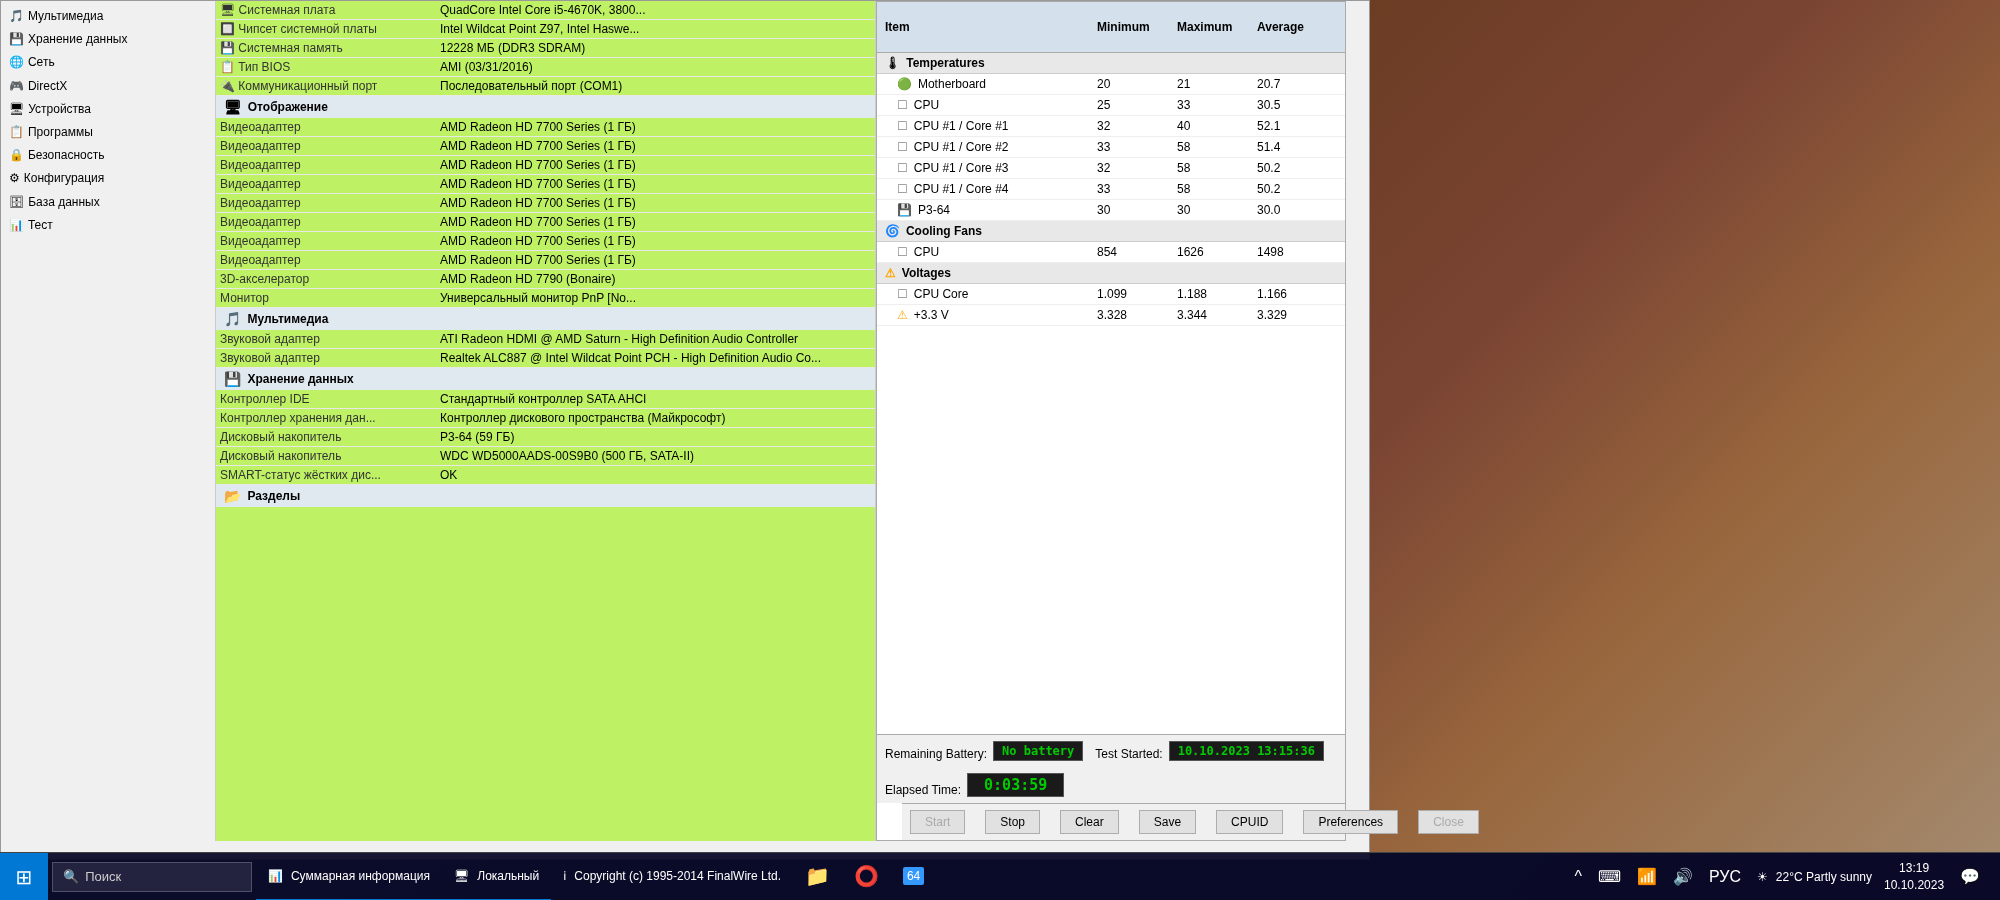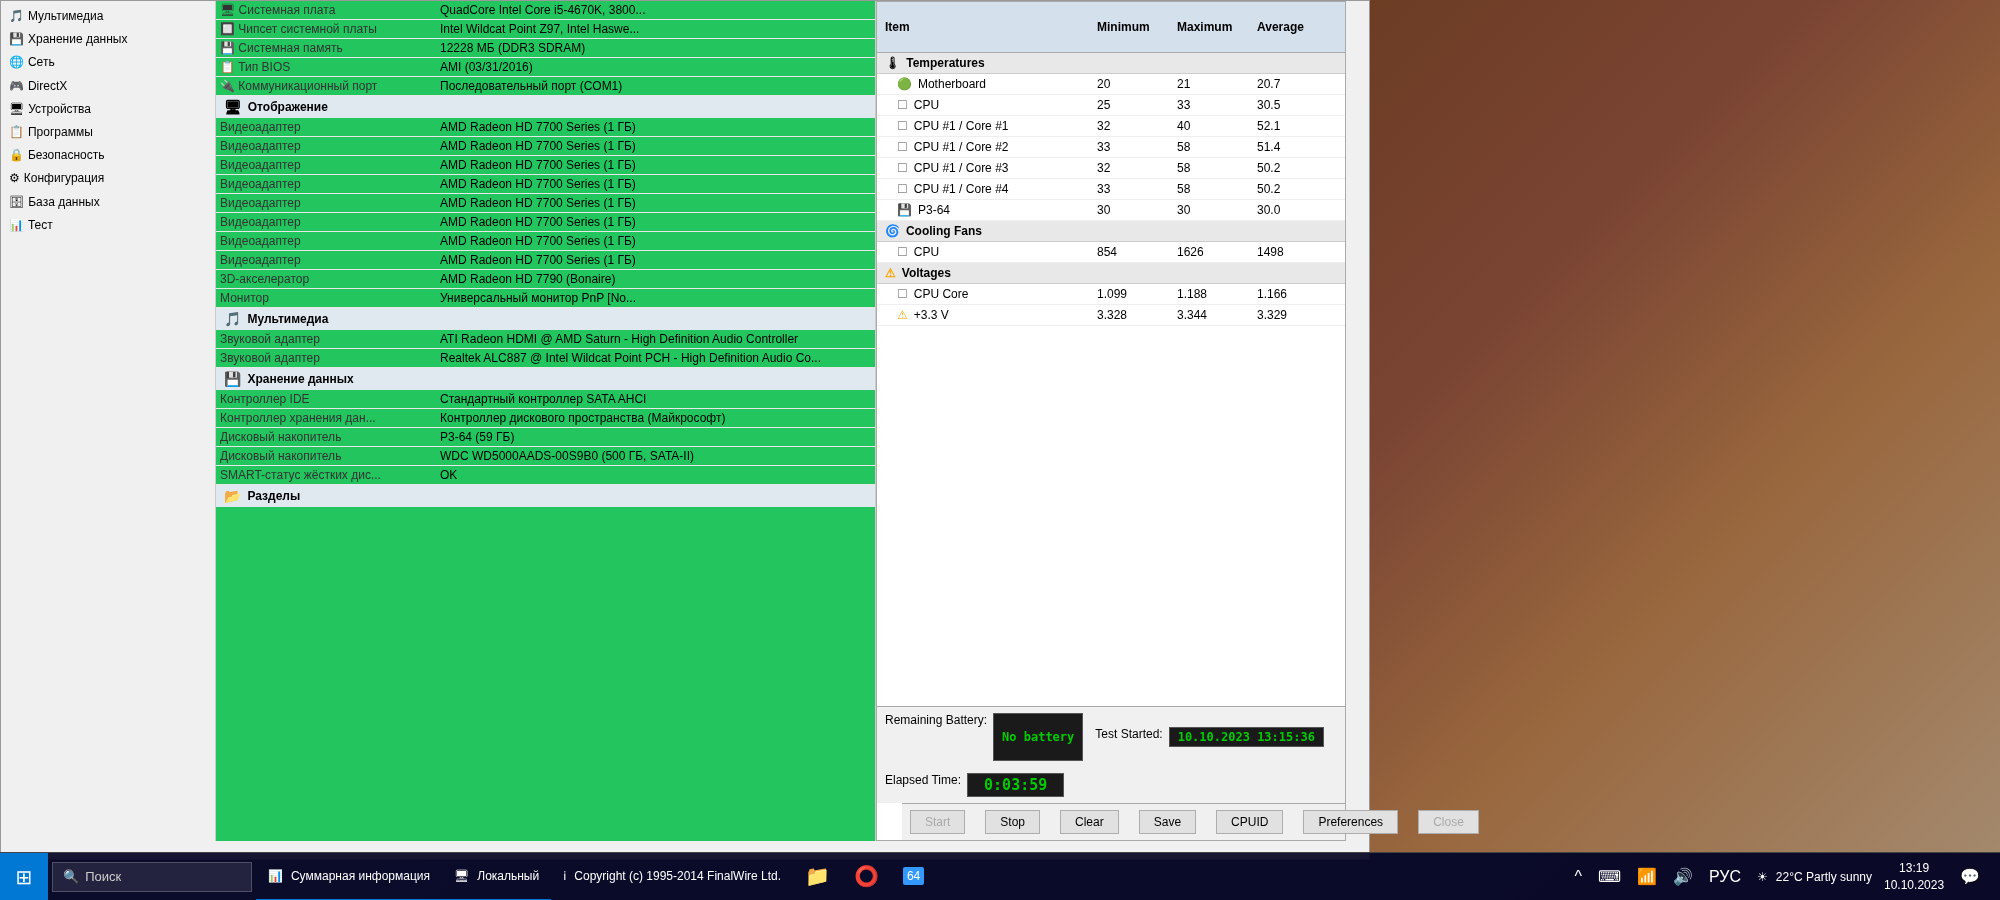--- a/index.html
+++ b/index.html
@@ -57,21 +57,21 @@
     }
     .sidebar-item .icon { margin-right: 4px; font-size: 12px; }
 
     
     .main-content {
       position: absolute;
       left: 215px;
       top: 0;
       width: 660px;
       height: 840px;
-      background: #22c55e;
+      background: #bef264;
       border-right: 1px solid #ccc;
       overflow-y: auto;
       overflow-x: hidden;
     }
 
     .content-row {
       display: flex;
       border-bottom: 1px solid #e8e8e8;
       padding: 2px 4px;
       font-size: 12px;
@@ -156,21 +156,21 @@
       padding: 6px 8px;
       display: flex;
       align-items: center;
       gap: 12px;
       flex-wrap: wrap;
       font-size: 12px;
     }
 
     .status-item {
       display: flex;
-      align-items: flex-start;
+      align-items: flex-end;
       gap: 6px;
     }
 
     .status-value-dark {
       background: #1a1a1a;
       color: #00ff00;
       padding: 2px 8px;
       font-family: monospace;
       font-size: 12px;
       font-weight: bold;
@@ -592,21 +592,21 @@
           </div>
           <div>3.328</div>
           <div>3.344</div>
           <div>3.329</div>
         </div>
       </div>
 
       <div class="sensor-status-bar">
         <div class="status-item">
           <span>Remaining Battery:</span>
-          <span class="status-value-dark" style="background:#1a1a1a; color:#00cc00; padding:16px 8px; font-family:monospace; font-size:12px; border:1px solid #555;">No battery</span>
+          <span class="status-value-dark" style="background:#1a1a1a; color:#00cc00; padding:2px 8px; font-family:monospace; font-size:12px; border:1px solid #555;">No battery</span>
         </div>
         <div class="status-item">
           <span>Test Started:</span>
           <span class="status-value-dark" style="background:#1a1a1a; color:#00cc00; padding:2px 8px; font-family:monospace; font-size:12px; border:1px solid #555;">10.10.2023 13:15:36</span>
         </div>
         <div class="status-item">
           <span>Elapsed Time:</span>
           <span class="status-value-dark" style="background:#1a1a1a; color:#00cc00; padding:2px 16px; font-family:monospace; font-size:15px; border:1px solid #555;">0:03:59</span>
         </div>
       </div>

